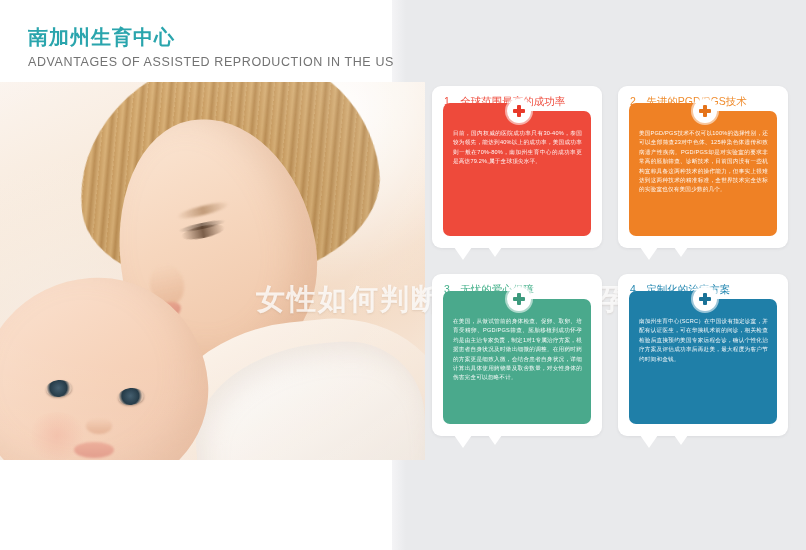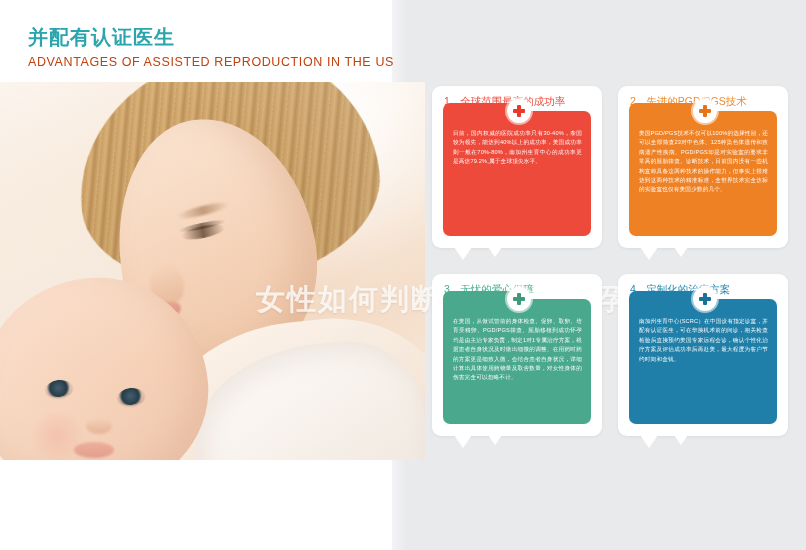--- a/index.html
+++ b/index.html
@@ -22,21 +22,21 @@
     background:linear-gradient(to right,#f4f4f6 0%, #e9eaec 100%);
   }
 
   
   .heading{position:absolute;left:28px;top:24px;width:360px;}
   .heading-cn{
     font-size:20px;font-weight:bold;color:#2aa5ad;letter-spacing:1px;
     line-height:26px;margin:0 0 4px 0;white-space:nowrap;
   }
   .heading-en{
-    font-size:12.5px;color:#c2410c;letter-spacing:0.6px;line-height:16px;
+    font-size:12.5px;color:#737373;letter-spacing:0.6px;line-height:16px;
     margin:0;white-space:nowrap;
   }
 
   
   .photo{
     position:absolute;left:0;top:82px;width:425px;height:378px;
     overflow:hidden;
     background:#f6ddc9;
   }
   .photo .sky{
@@ -224,21 +224,21 @@
 </style>
 </head>
 <body>
 
 <div id="stage">
 
   <div class="left-panel"></div>
   <div class="left-panel-edge"></div>
 
   <div class="heading">
-    <div class="heading-cn">并配有认证医生</div>
+    <div class="heading-cn">南加州生育中心</div>
     <div class="heading-en">ADVANTAGES OF ASSISTED REPRODUCTION  IN THE US</div>
   </div>
 
   <div class="photo">
     <div class="sky"></div>
     <div class="hair"></div>
     <div class="hair2"></div>
     <div class="face"></div>
     <div class="brow"></div>
     <div class="lash"></div>

